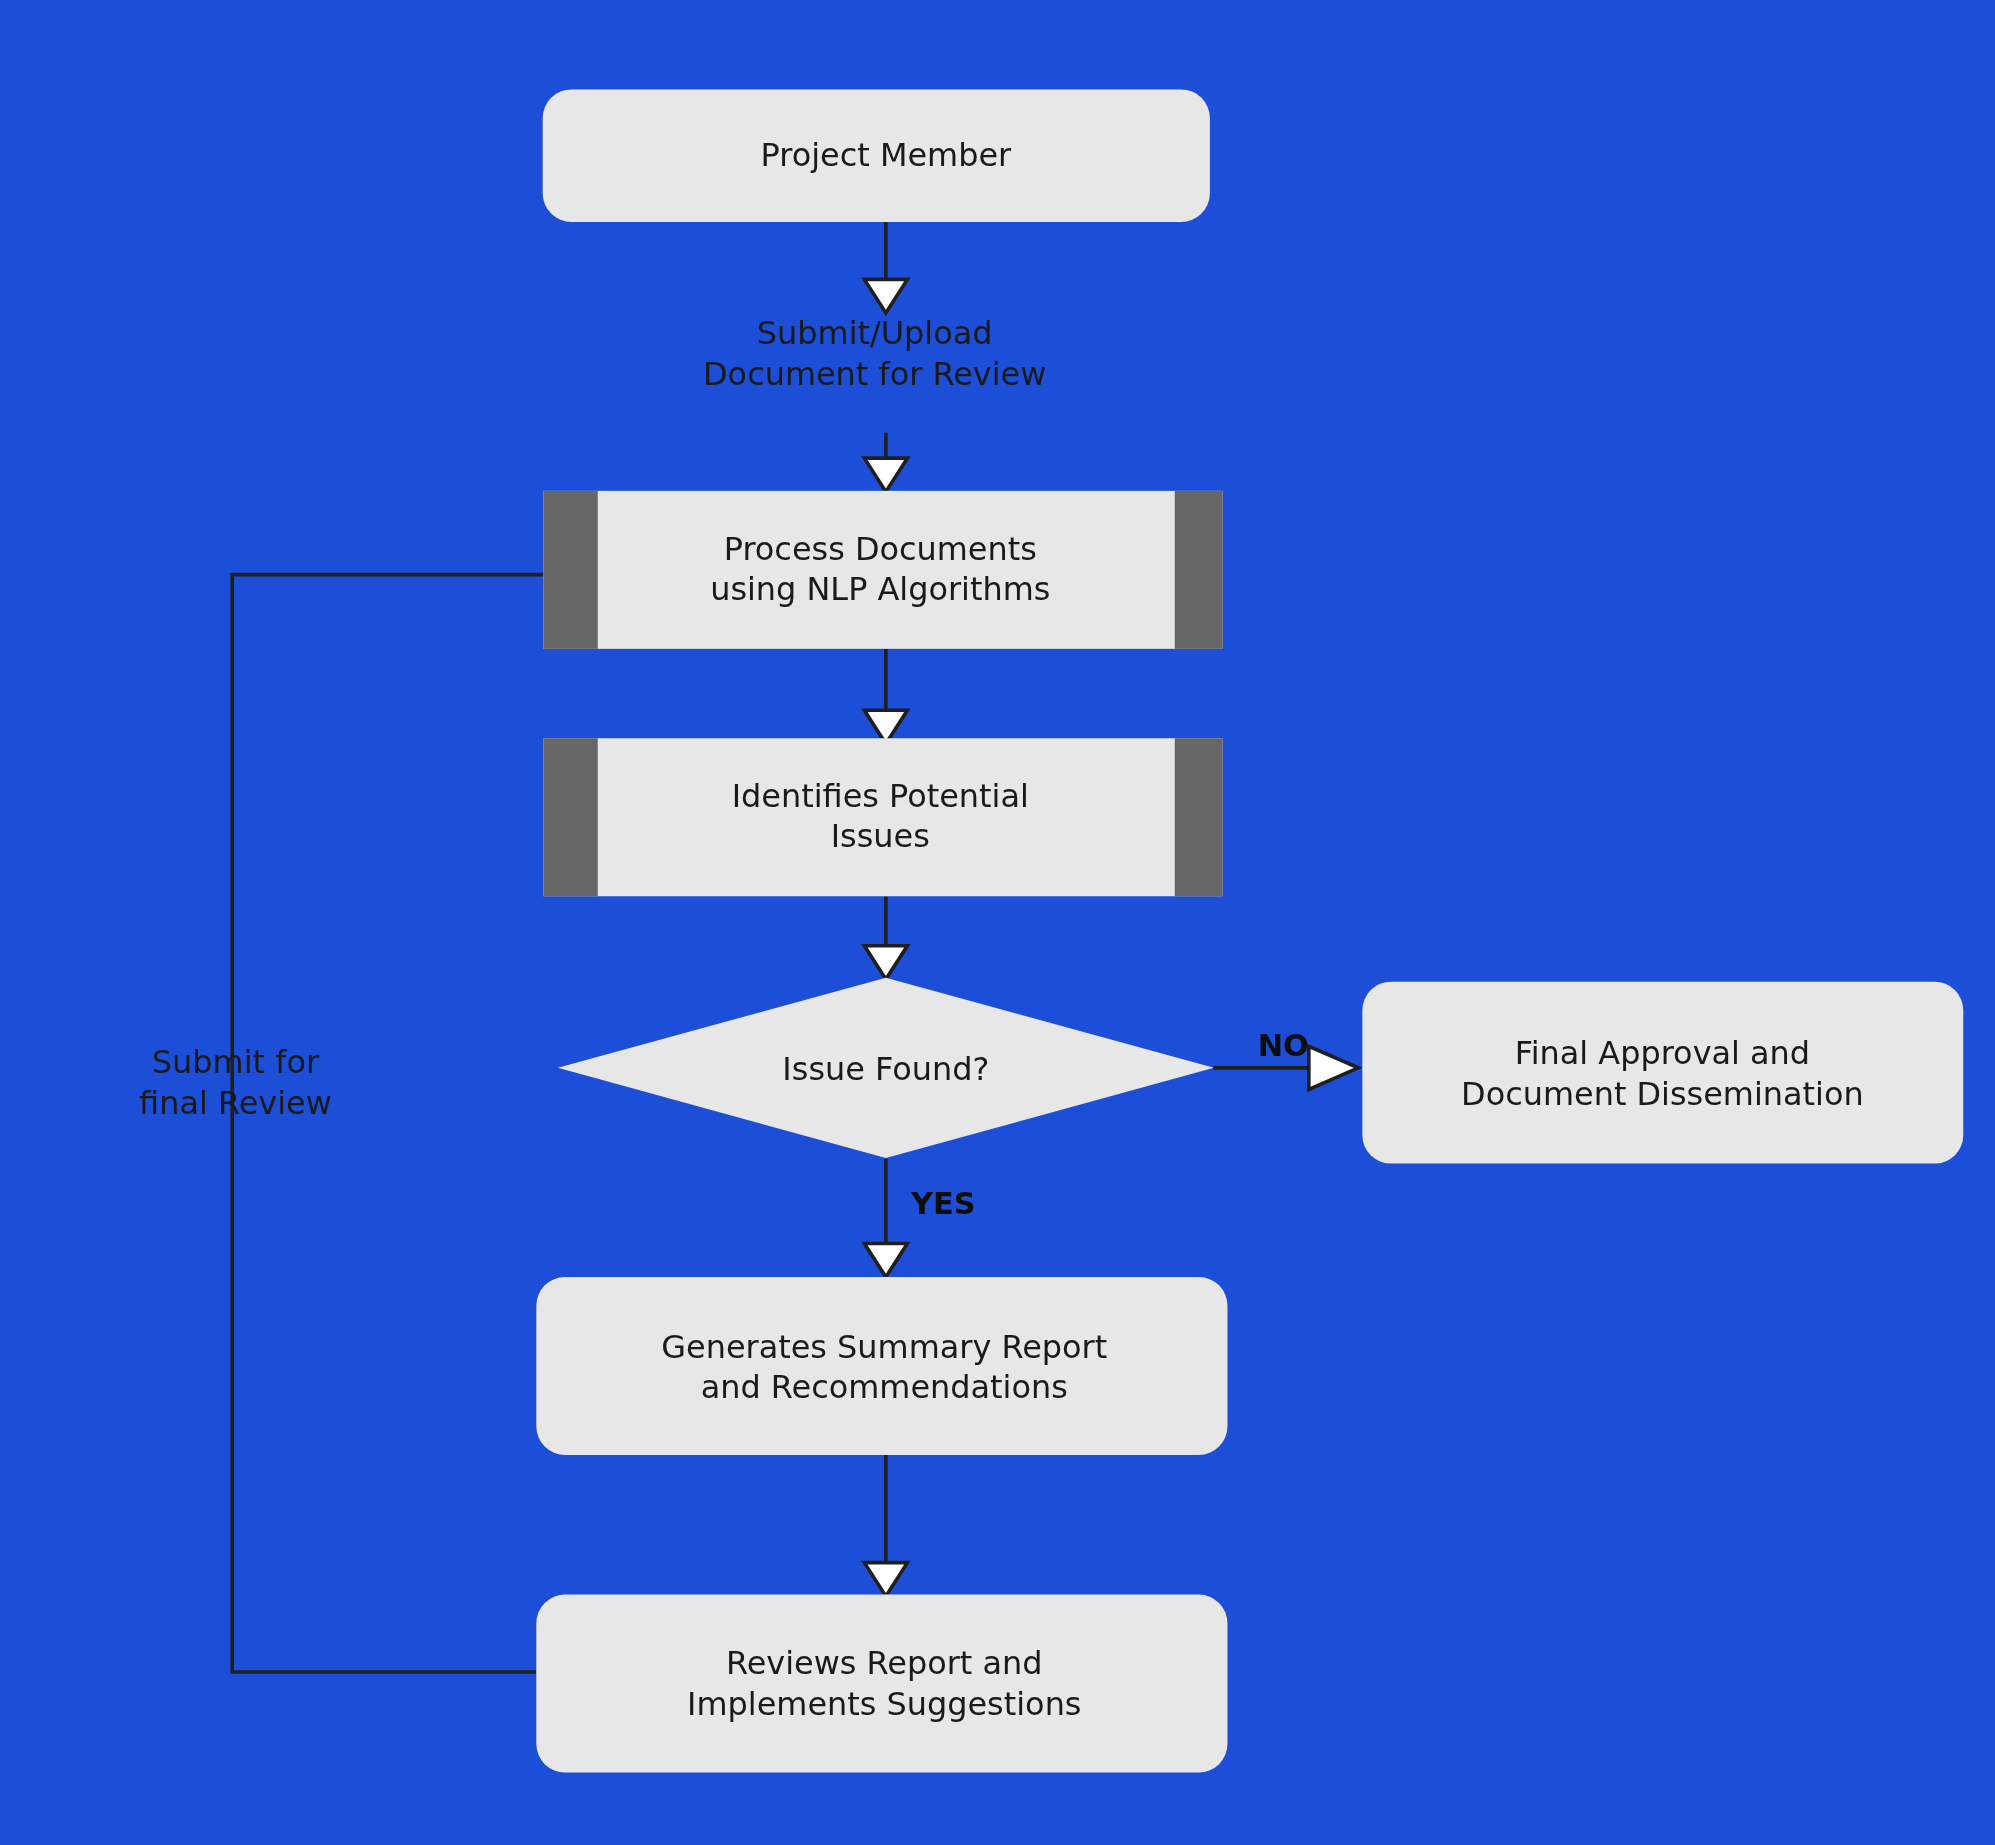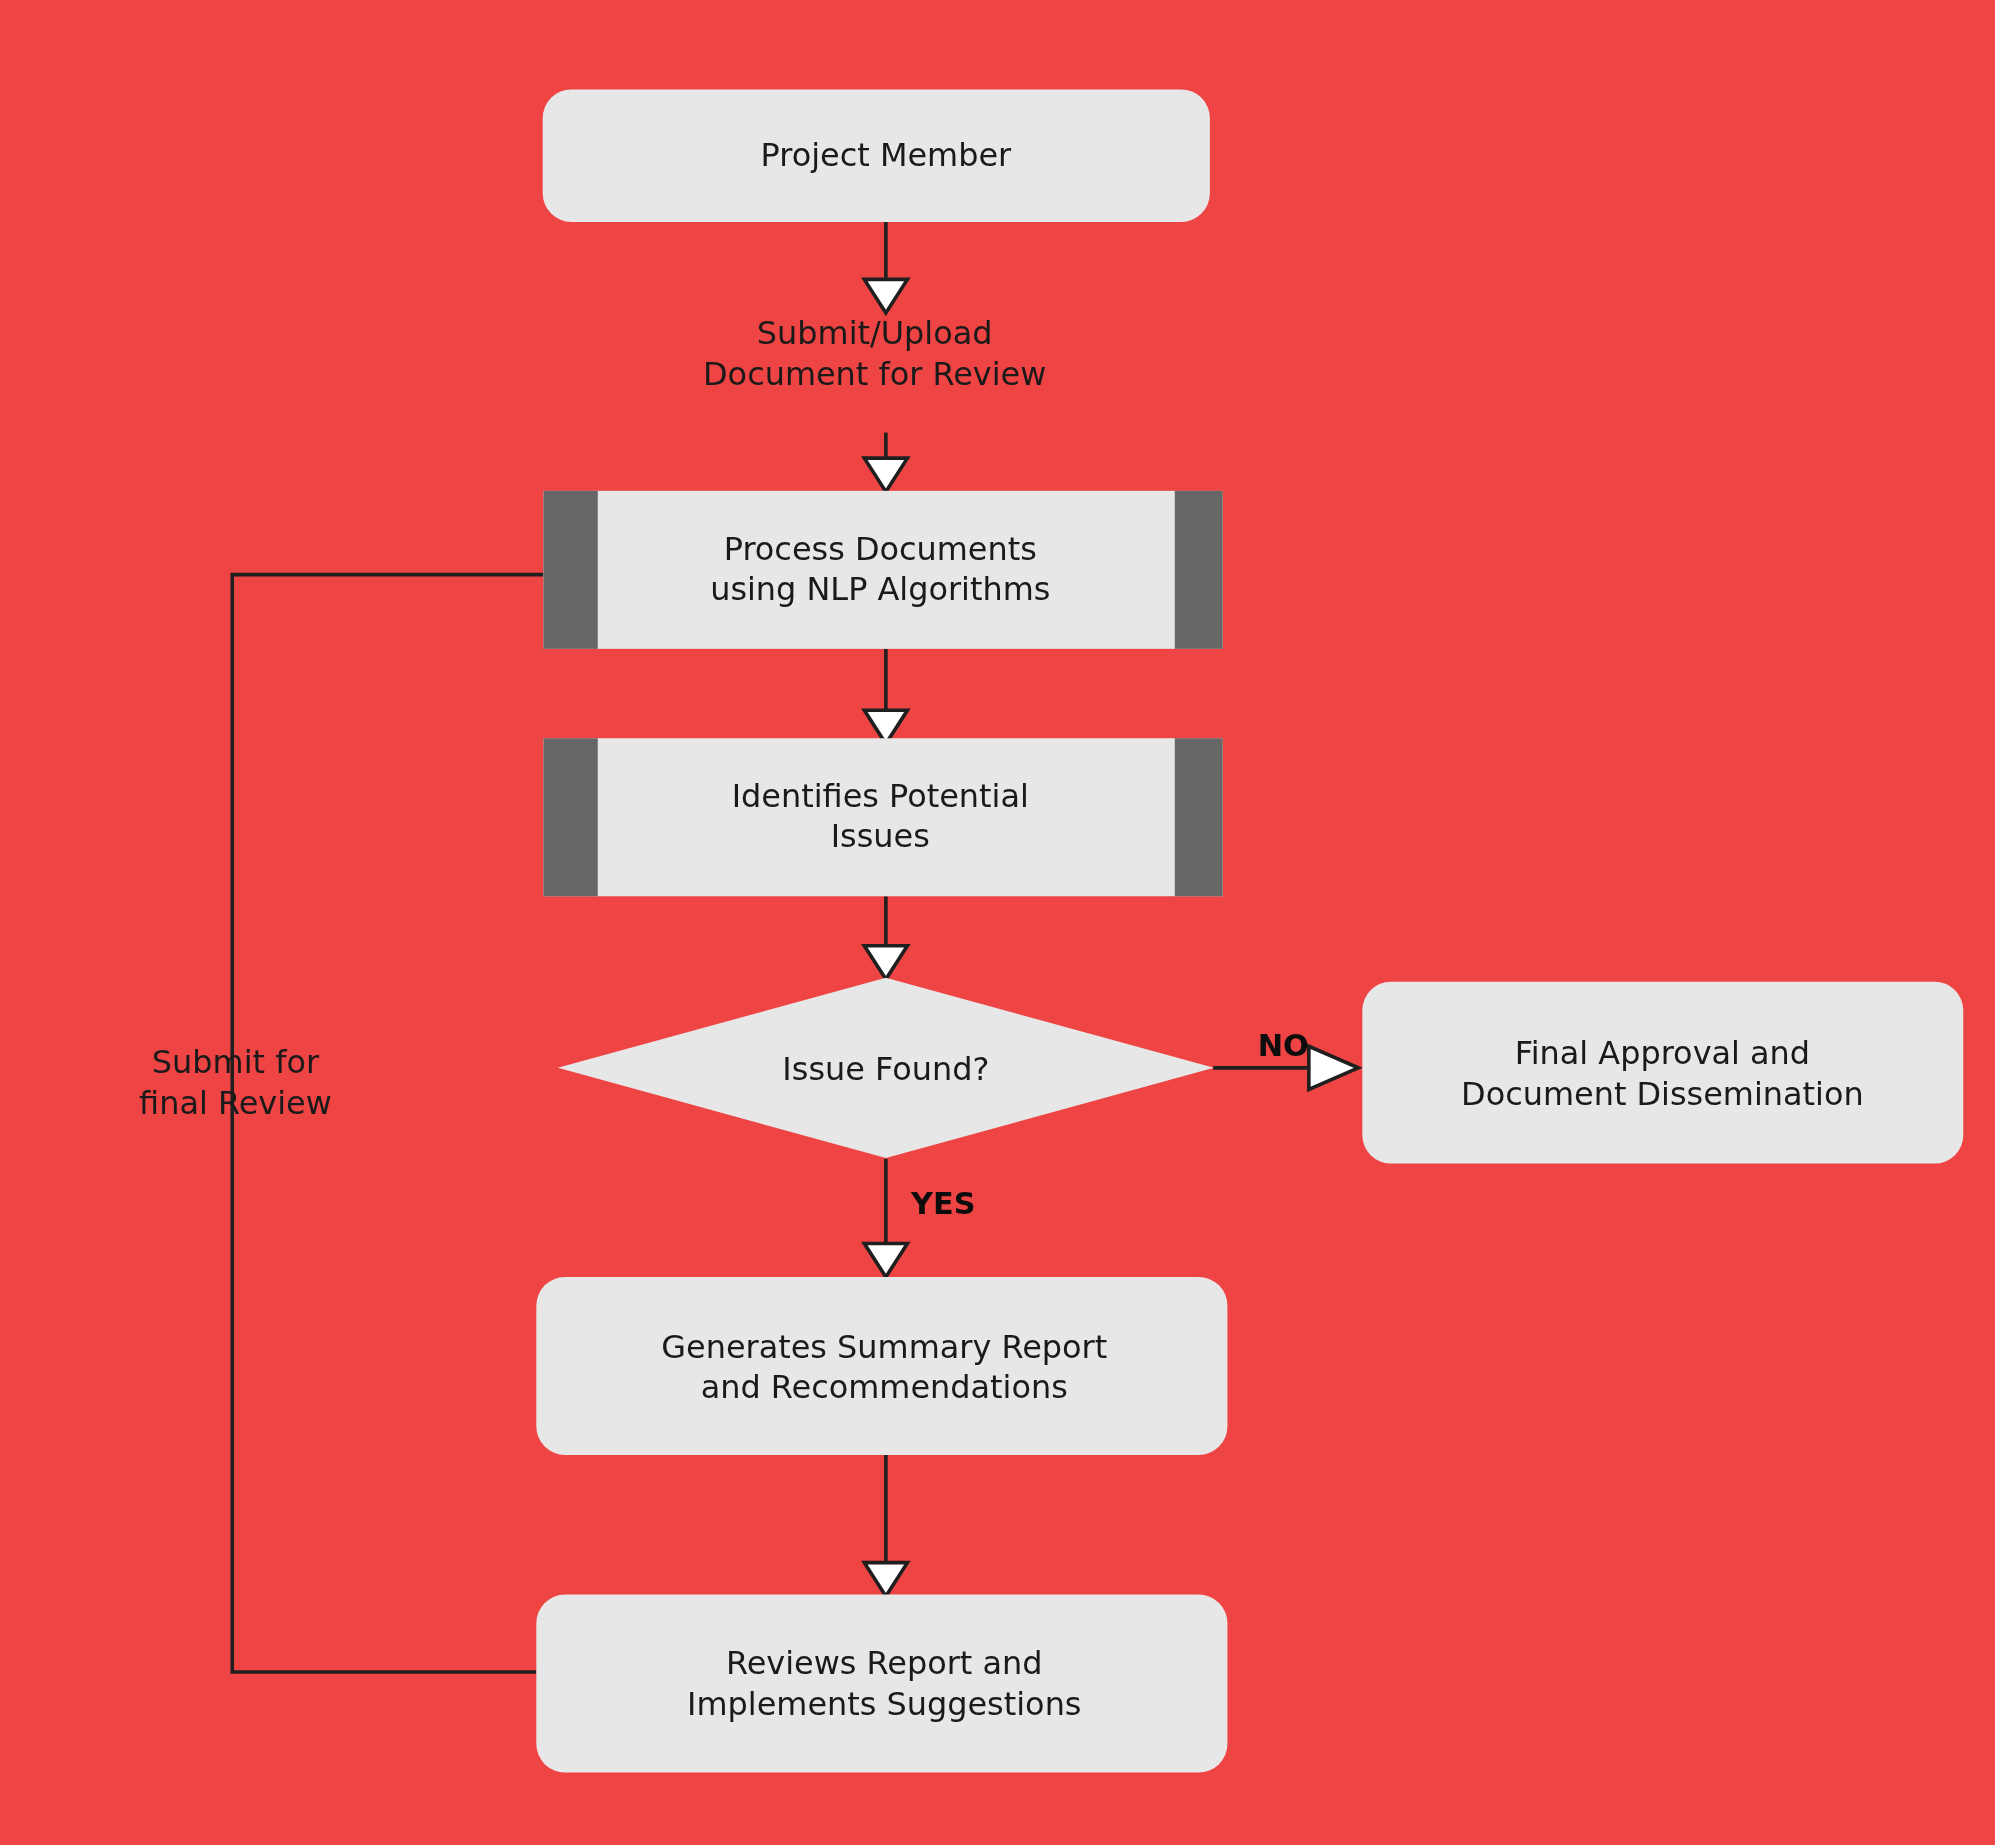--- a/index.html
+++ b/index.html
@@ -7,21 +7,21 @@
     padding: 0;
     background: #ffffff;
   }
   body {
     font-family: "DejaVu Sans", "Liberation Sans", sans-serif;
   }
   #canvas {
     position: relative;
     width: 1996px;
     height: 1846px;
-    background: #ef4444;
+    background: #1d4ed8;
     overflow: hidden;
   }
   #flow-svg {
     position: absolute;
     top: 0;
     left: 0;
     width: 1996px;
     height: 1846px;
   }
   .node-label {

